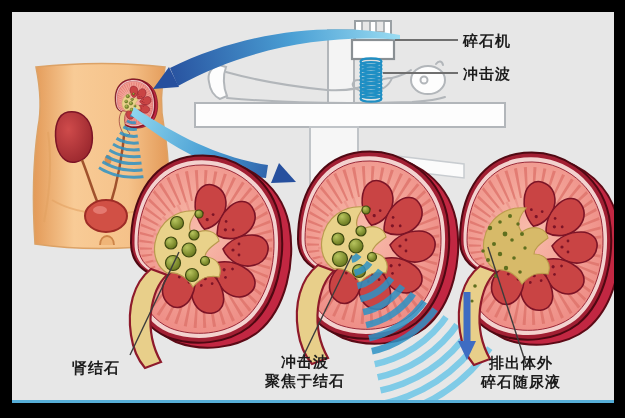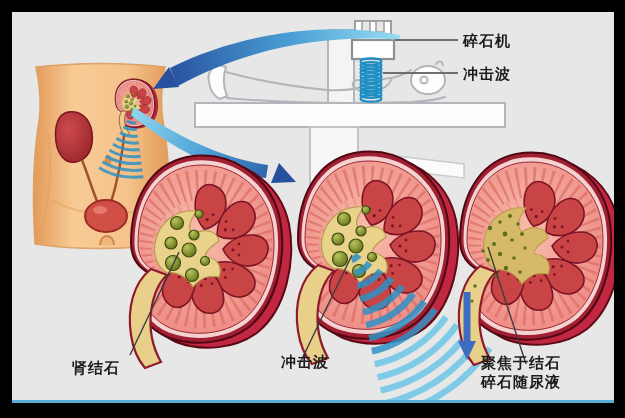--- a/index.html
+++ b/index.html
@@ -239,21 +239,22 @@
       <line x1="340" y1="243" x2="288" y2="351"></line>
       <line x1="476" y1="235" x2="514" y2="352"></line>
     </g>
   </svg>
 
   <div class="lbl" style="left:451px;top:19px;">碎石机</div>
   <div class="lbl" style="left:451px;top:52px;">冲击波</div>
   <div class="lbl" style="left:60px;top:346px;">肾结石</div>
   <div class="lbl center" style="left:230px;top:340px;width:126px;">
     <div>冲击波</div>
+    <div>聚焦于结石</div>
   </div>
   <div class="lbl center" style="left:446px;top:341px;width:126px;">
-    <div>聚焦于结石</div>
+    <div>排出体外</div>
     <div>碎石随尿液</div>
   </div>
 
   <div class="bottom-line"></div>
  </div>
 </div>
 
 </body></html>

